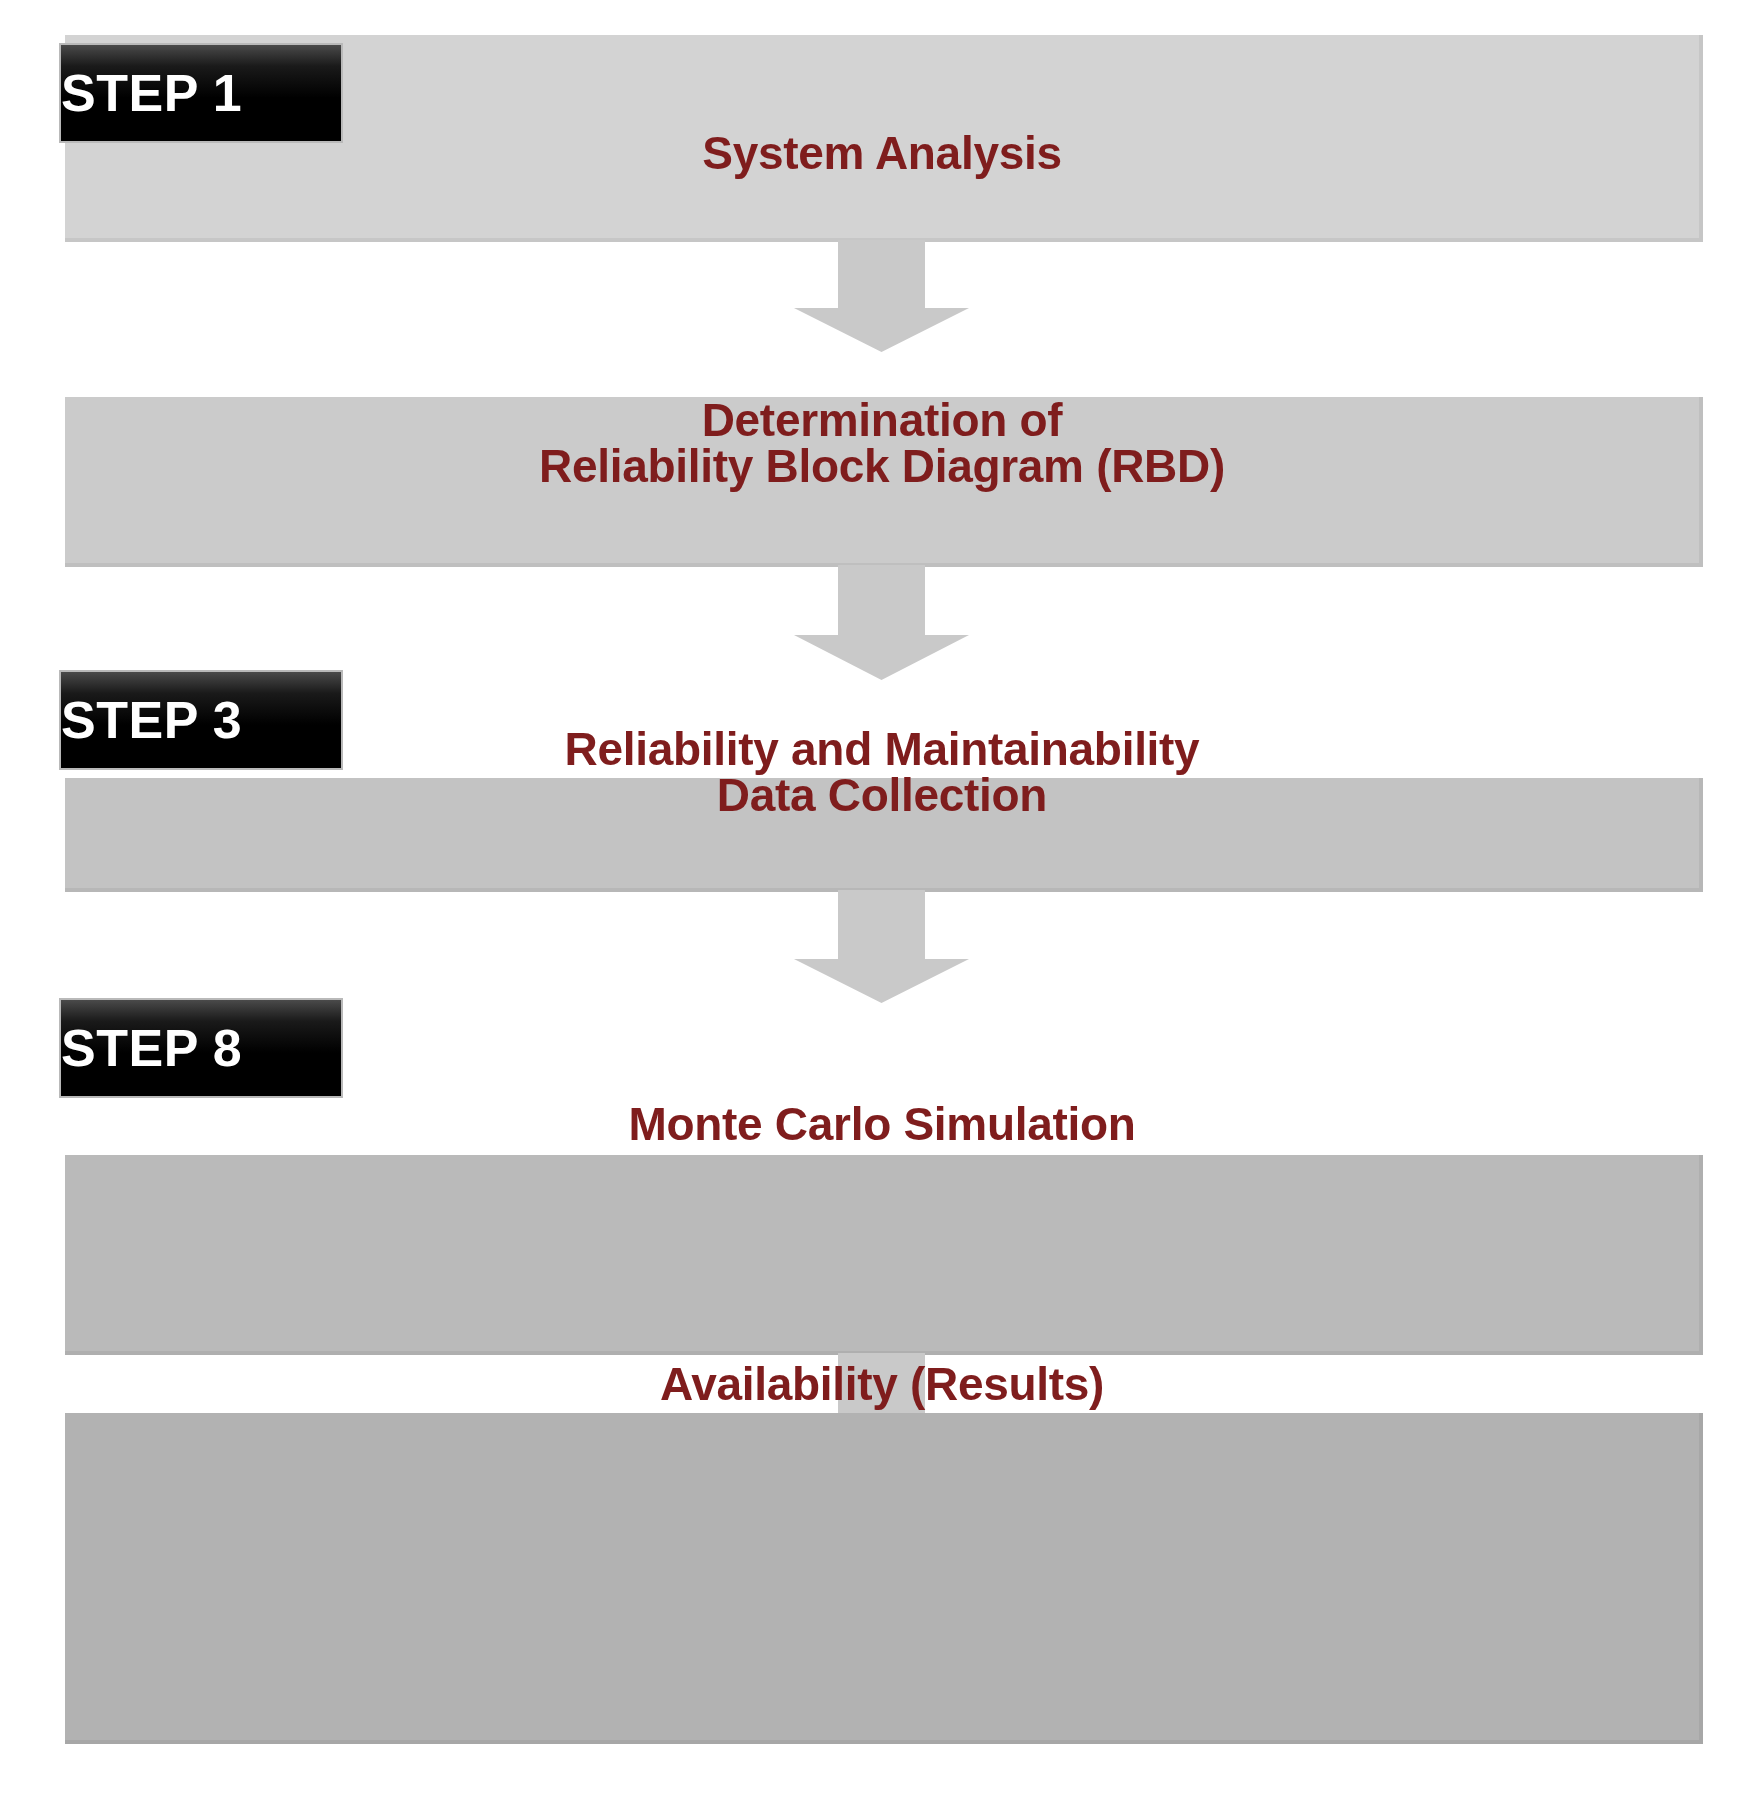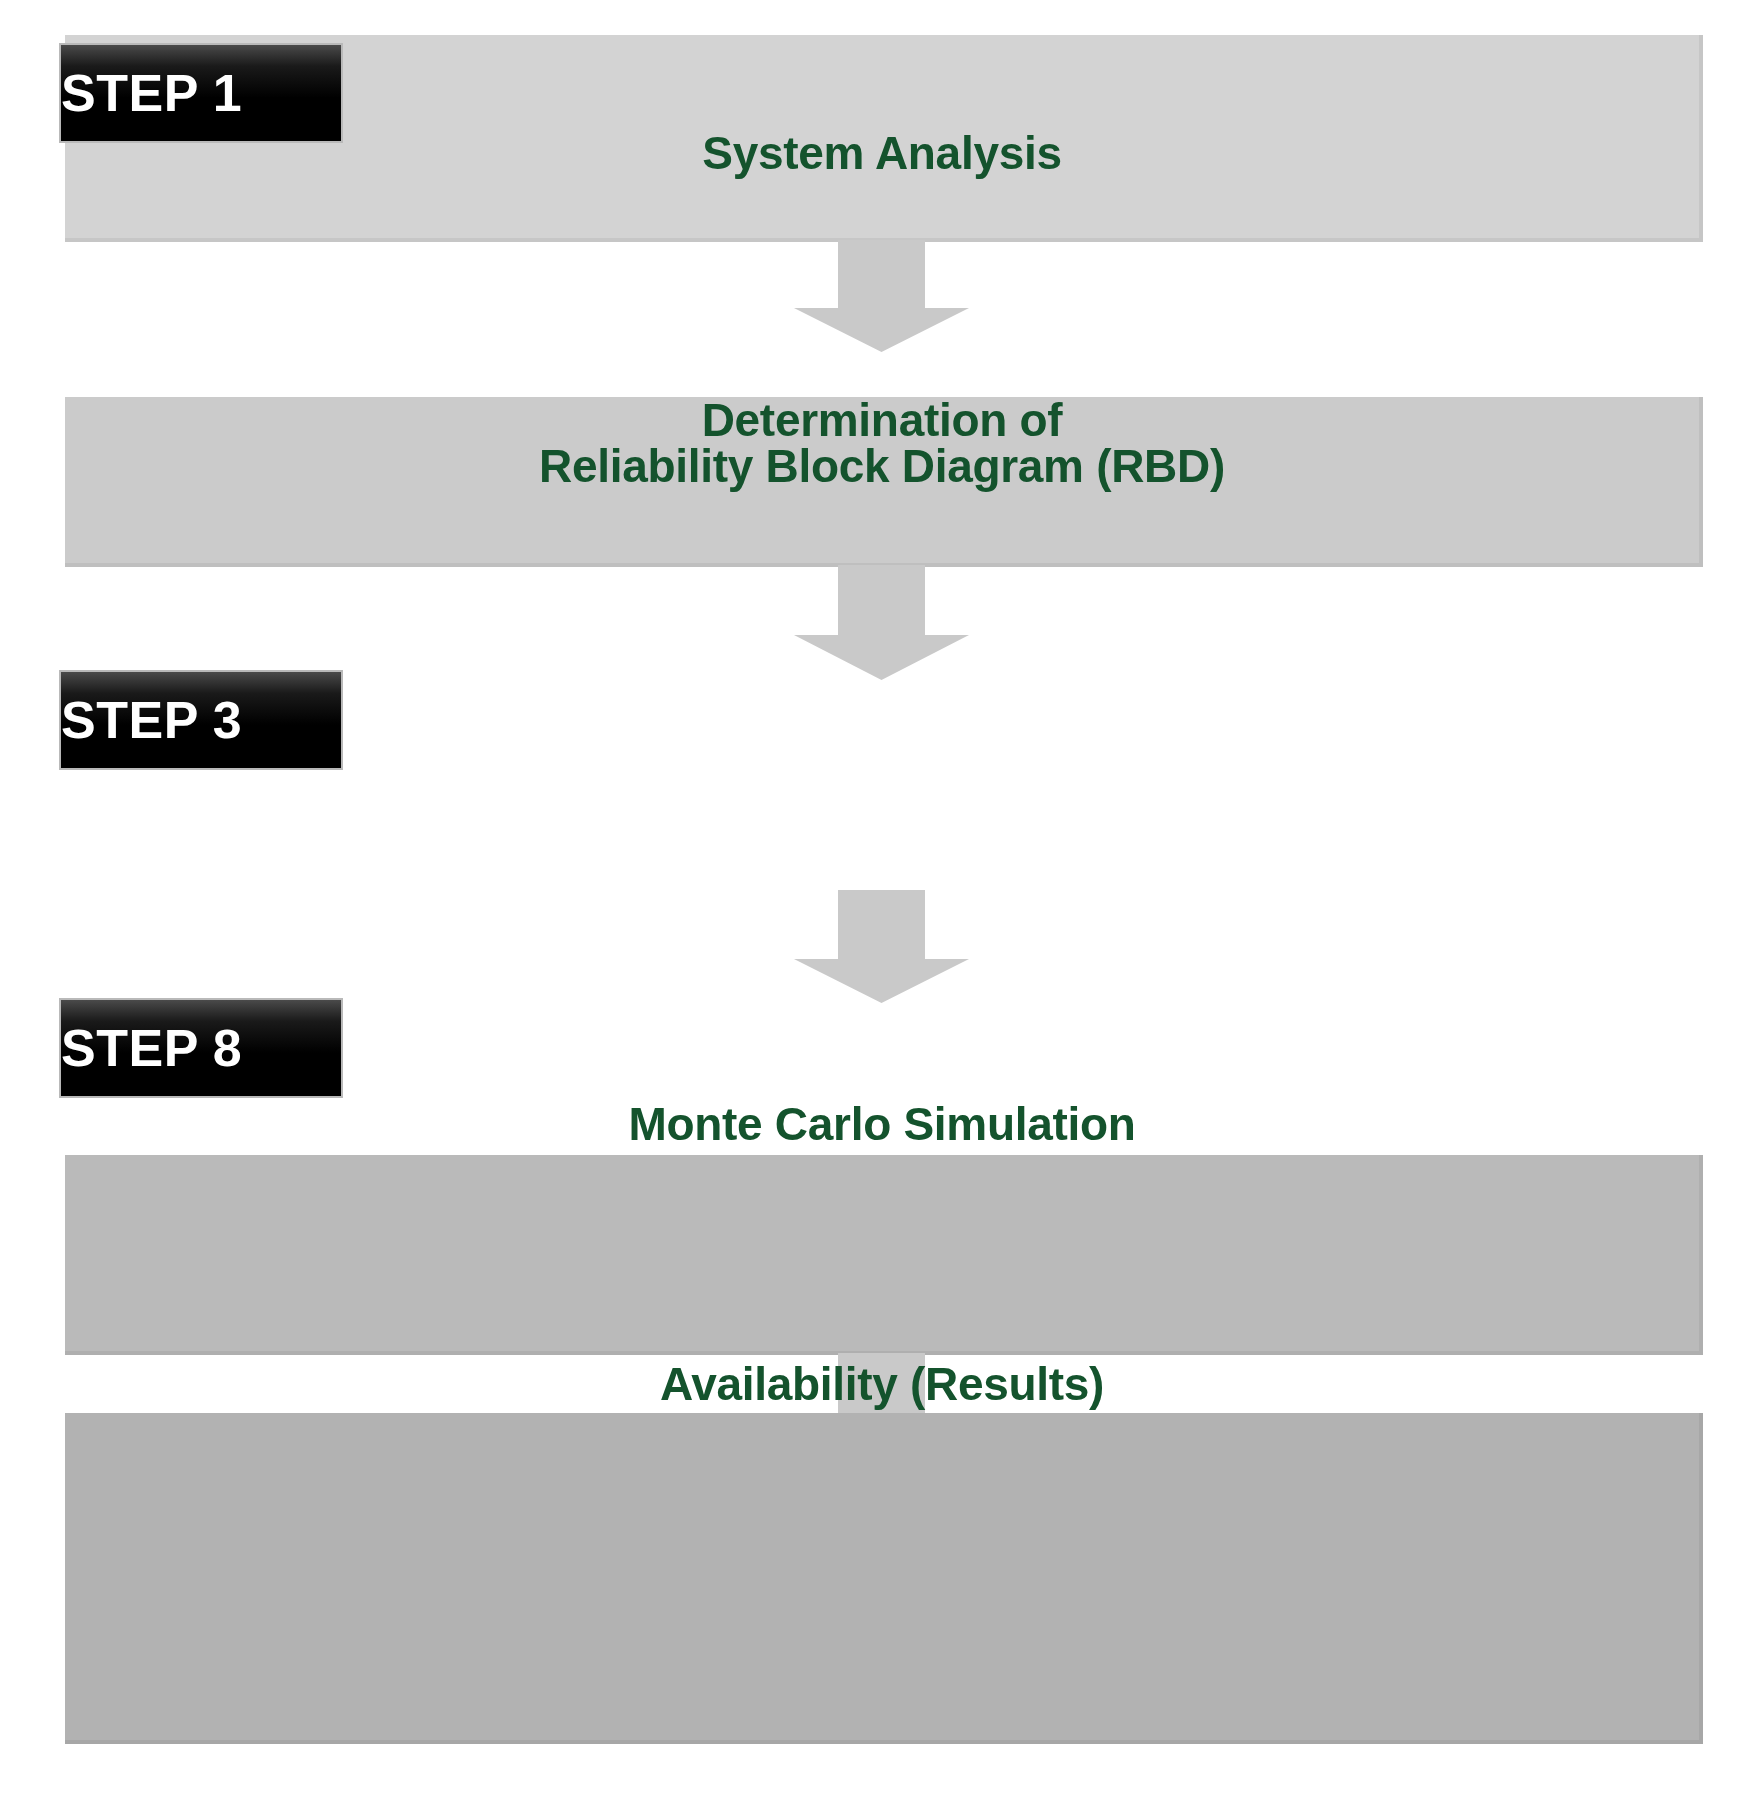--- a/index.html
+++ b/index.html
@@ -38,21 +38,21 @@
   .box-3 { top: 778px;  height: 114px; background: #c3c3c3; }
   .box-4 { top: 1155px; height: 200px; background: #bababa; }
   .box-5 { top: 1413px; height: 331px; background: #b2b2b2; }
 
   
   .box-label {
     position: absolute;
     left: 0;
     width: 100%;
     text-align: center;
-    color: #14532d;
+    color: #7f1d1d;
     font-weight: bold;
     font-size: 46px;
     line-height: 1.00;
     letter-spacing: -0.3px;
     font-family: "Liberation Sans", sans-serif;
     white-space: pre-line;
   }
 
   
   .label-1 { top: 95px;  }
@@ -126,20 +126,24 @@
     <div class="box-label label-2">Determination of
 Reliability Block Diagram (RBD)</div>
   </div>
 
   <div class="arrow arrow-2">
     <svg viewBox="0 0 175 115" preserveAspectRatio="none">
       <polygon points="44,0 131,0 131,70 175,70 87.5,115 0,70 44,70" fill="#c9c9c9"></polygon>
     </svg>
   </div>
 
+  <div class="step-box box-3">
+    <div class="box-label label-3">Reliability and Maintainability
+Data Collection</div>
+  </div>
   <div class="step-badge badge-3">
     <span class="badge-text">STEP 3</span>
   </div>
 
   <div class="arrow arrow-3">
     <svg viewBox="0 0 175 113" preserveAspectRatio="none">
       <polygon points="44,0 131,0 131,69 175,69 87.5,113 0,69 44,69" fill="#c9c9c9"></polygon>
     </svg>
   </div>
 

